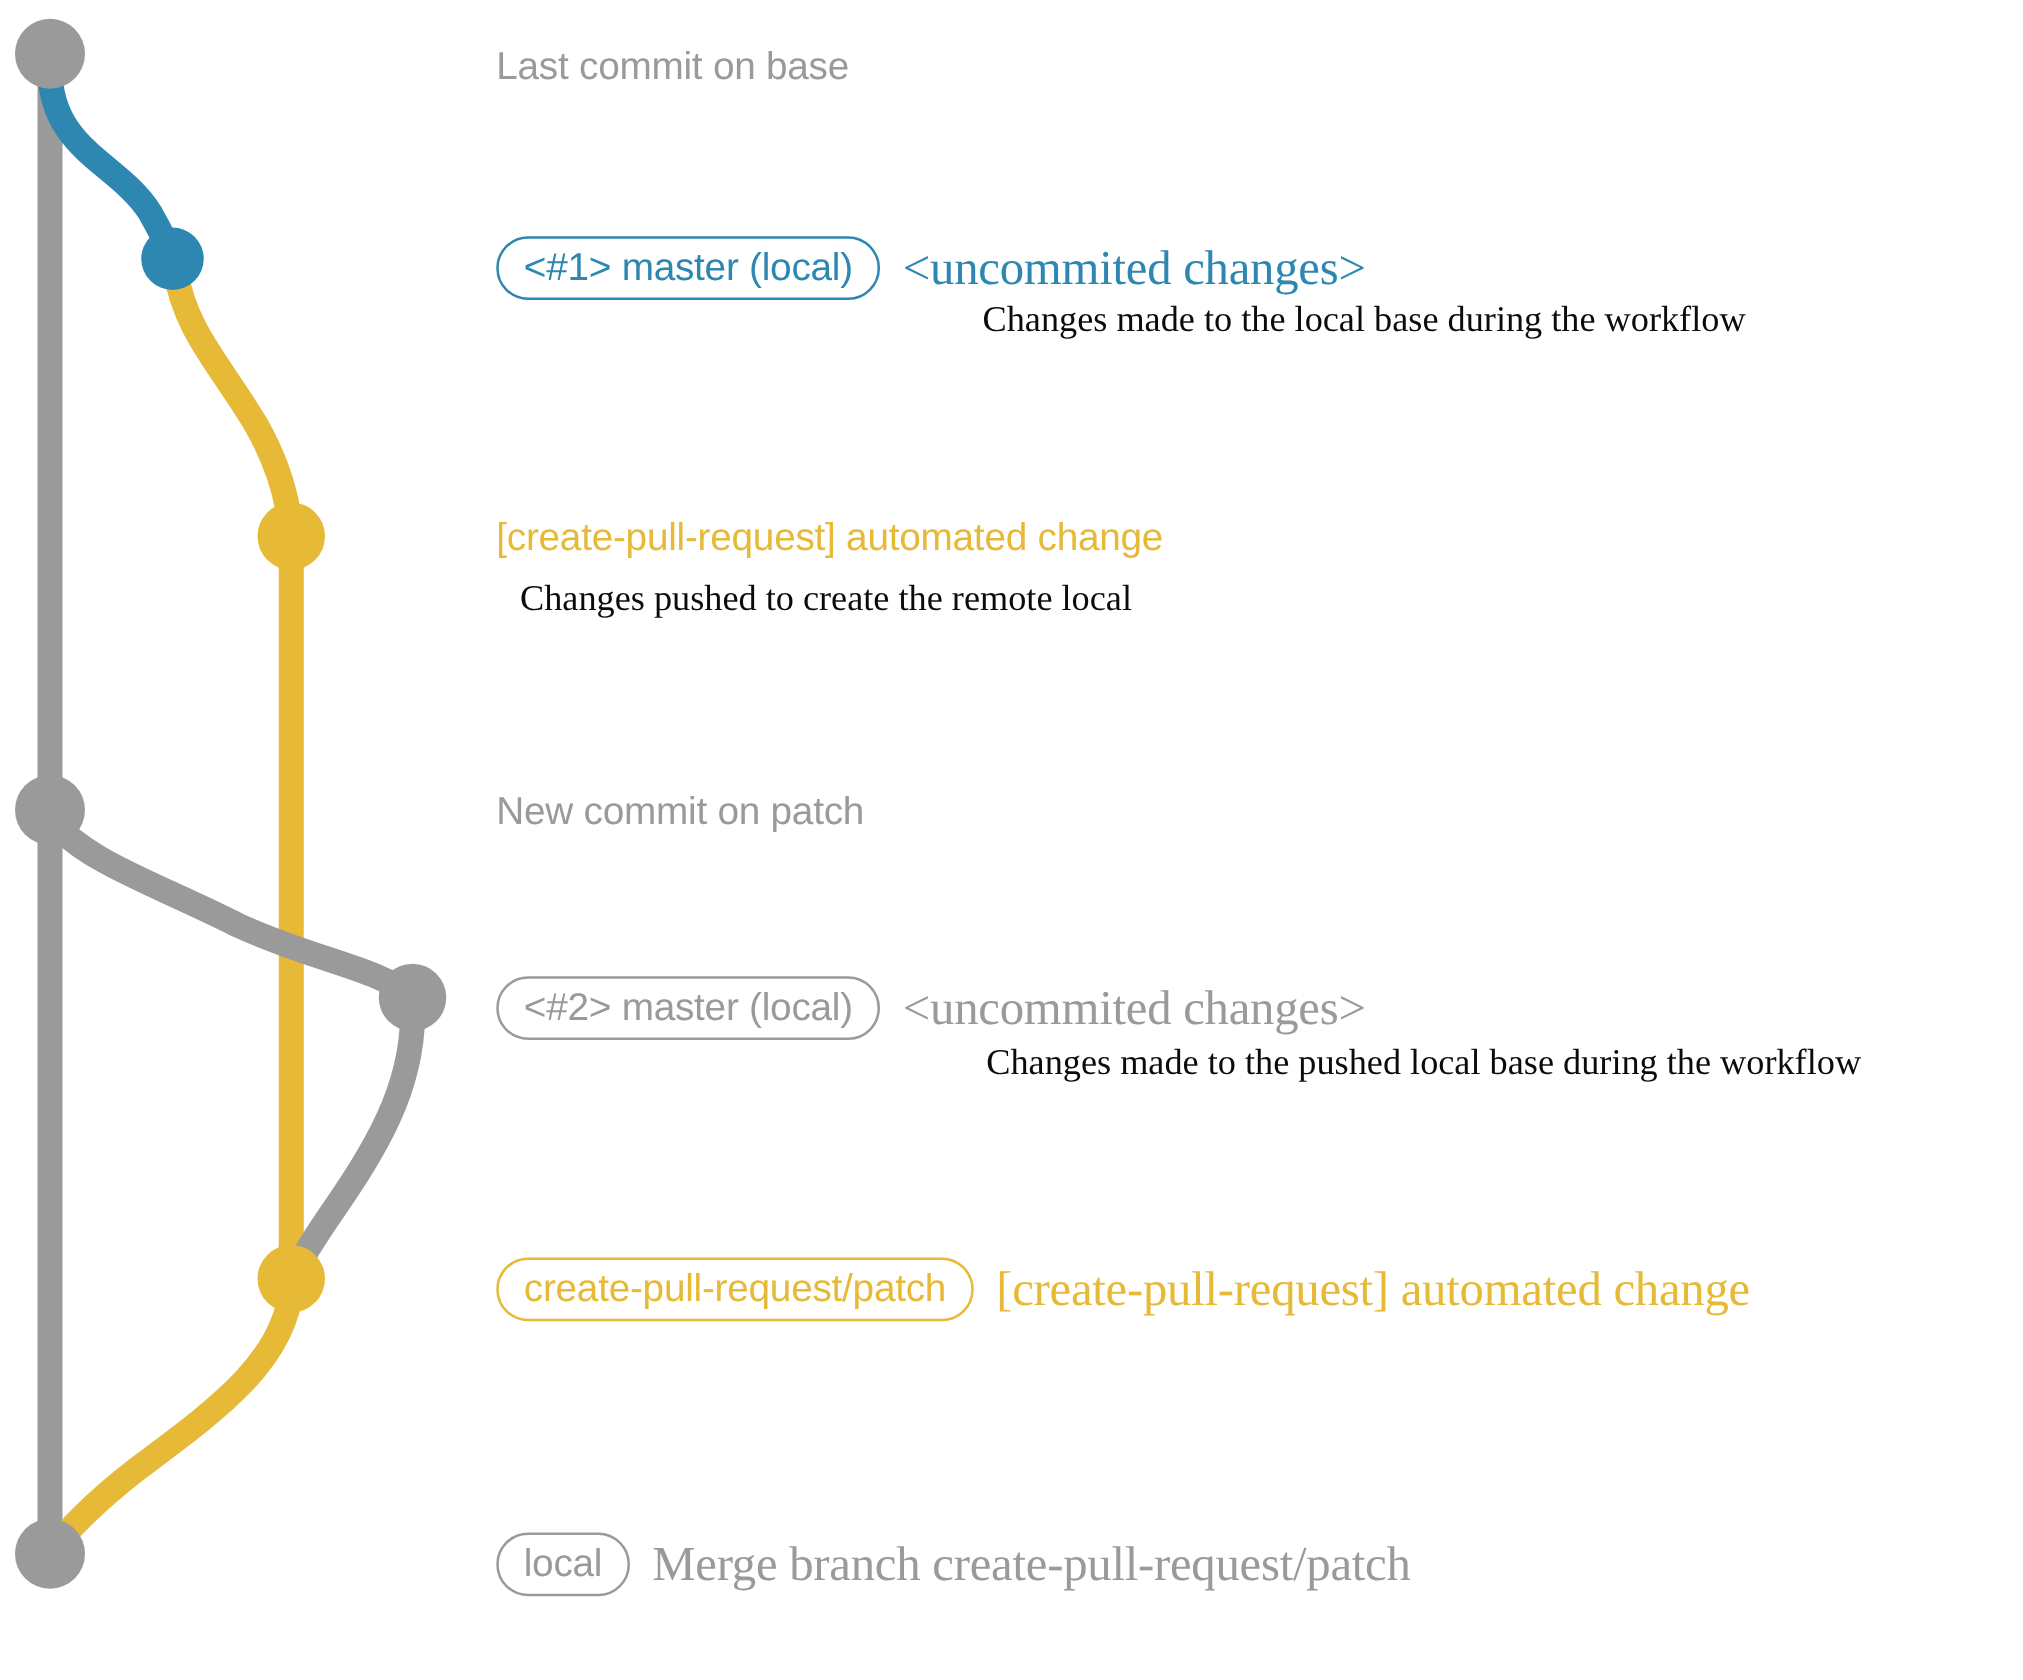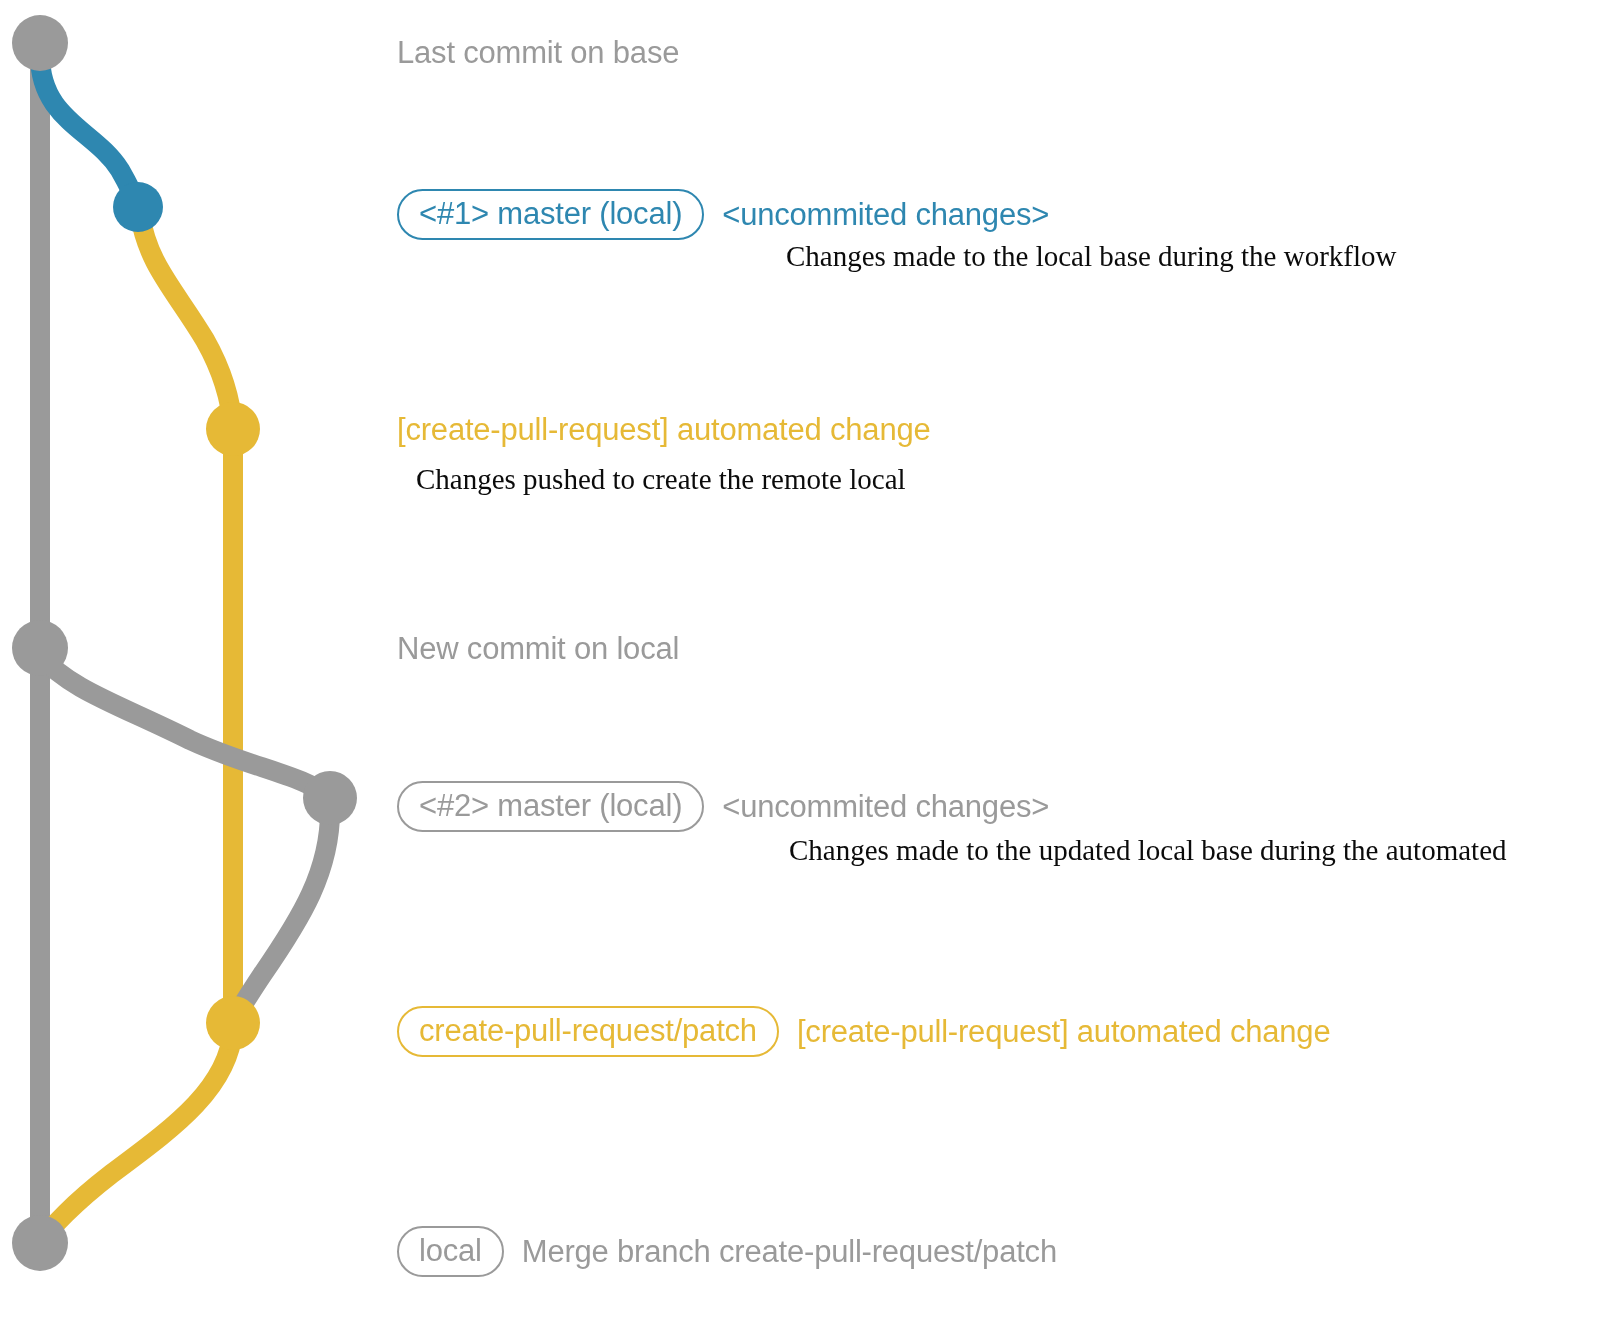--- a/index.html
+++ b/index.html
@@ -49,22 +49,22 @@
     font-size: 31px;
     line-height: 1;
     white-space: nowrap;
     letter-spacing: -0.2px;
     background: #ffffff;
   }
   .badge.blue  { border-color: #2e87b0; color: #2e87b0; }
   .badge.gray  { border-color: #9a9a9a; color: #9a9a9a; }
   .badge.amber { border-color: #e6b936; color: #e6b936; }
   .subject {
-    font-family: Liberation Sans, sans-serif;
-    font-size: 31px;
+    font-family: Liberation Serif, serif;
+    font-size: 39px;
     white-space: nowrap;
     margin-left: 18px;
     letter-spacing: -0.2px;
   }
   .subject.blue  { color: #2e87b0; }
   .subject.gray  { color: #9a9a9a; }
   .subject.amber { color: #e6b936; }
   .desc {
     position: absolute;
     font-family: "Liberation Serif", serif;
@@ -116,28 +116,28 @@
     <span class="subject blue">&lt;uncommited changes&gt;</span>
   </div>
   <div class="desc" style="left:786px; top:240px;">Changes made to the local base during the workflow</div>
 
   <div class="row" style="left:397px; top:412px;">
     <span class="plain-label" style="color:#e6b936;">[create-pull-request] automated change</span>
   </div>
   <div class="desc" style="left:416px; top:463px;">Changes pushed to create the remote local</div>
 
   <div class="row" style="left:397px; top:631px;">
-    <span class="plain-label" style="color:#9a9a9a;">New commit on local</span>
+    <span class="plain-label" style="color:#9a9a9a;">New commit on patch</span>
   </div>
 
   <div class="row" style="left:397px; top:781px;">
     <span class="badge gray">&lt;#2&gt; master (local)</span>
     <span class="subject gray">&lt;uncommited changes&gt;</span>
   </div>
-  <div class="desc" style="left:789px; top:834px;">Changes made to the updated local base during the automated</div>
+  <div class="desc" style="left:789px; top:834px;">Changes made to the pushed local base during the workflow</div>
 
   <div class="row" style="left:397px; top:1006px;">
     <span class="badge amber">create-pull-request/patch</span>
     <span class="subject amber">[create-pull-request] automated change</span>
   </div>
 
   <div class="row" style="left:397px; top:1226px;">
     <span class="badge gray">local</span>
     <span class="subject gray">Merge branch create-pull-request/patch</span>
   </div>

